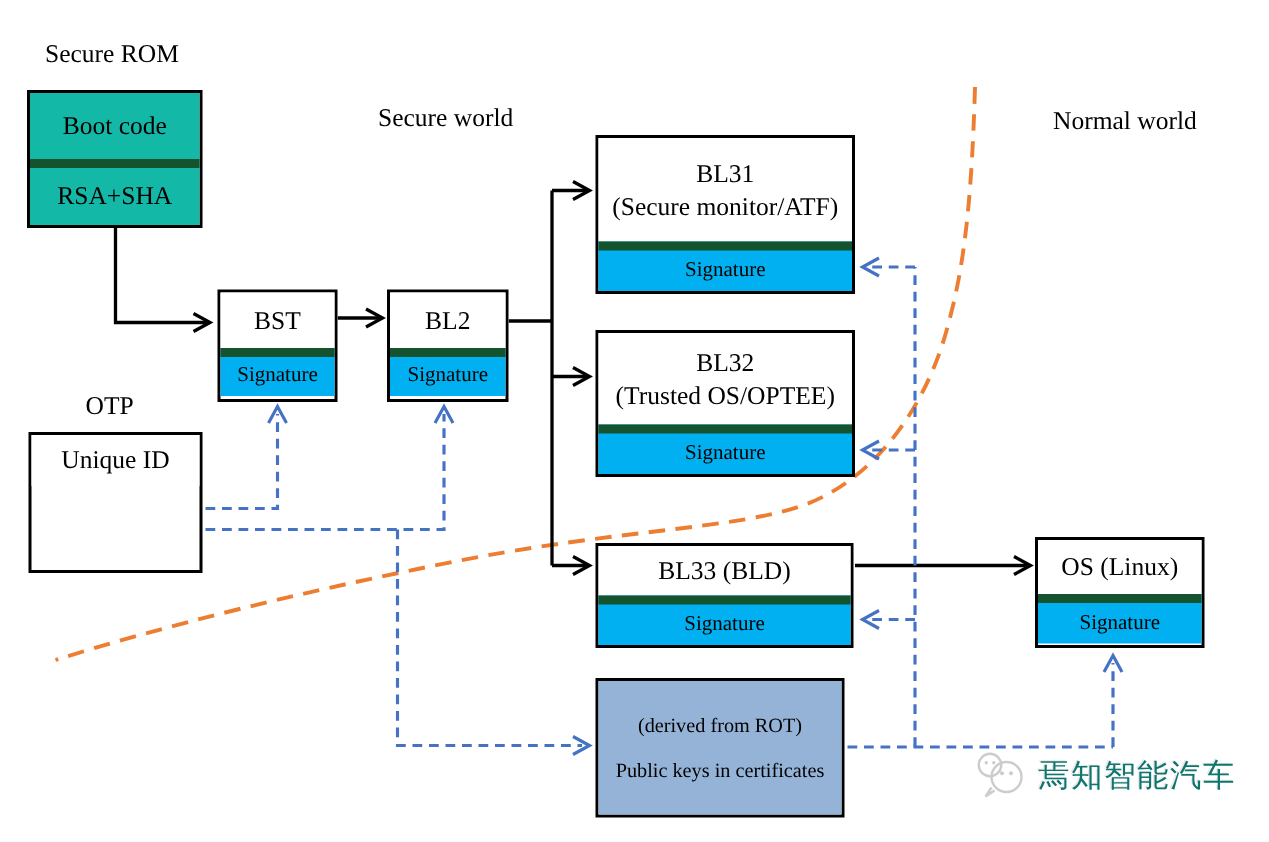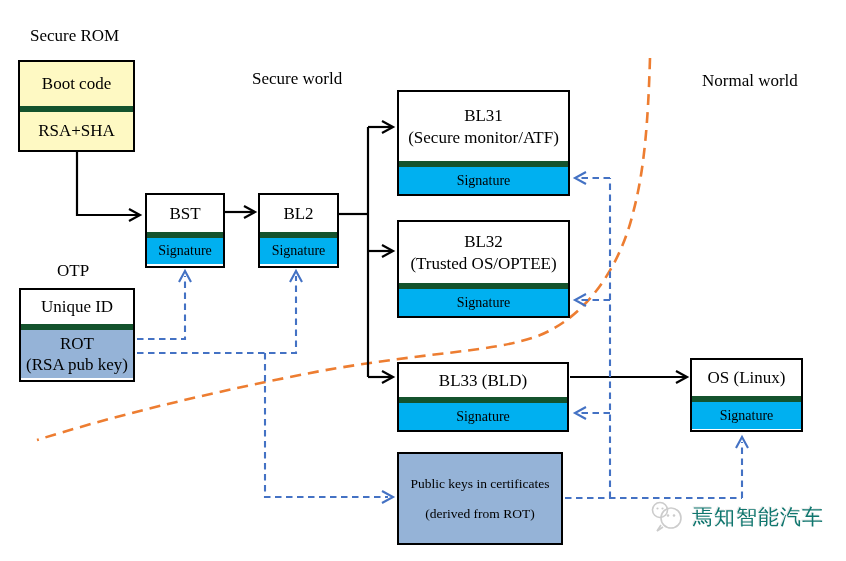--- a/index.html
+++ b/index.html
@@ -8,21 +8,21 @@
     font-family:"Liberation Serif","DejaVu Serif",serif;color:#000;
   }
   .abs{position:absolute;text-align:right;}
   svg.layer{position:absolute;left:0;top:0;width:846px;height:561px;}
   .free-label{font-size:17px;white-space:nowrap;}
   
   .stackbox{position:absolute;border:2px solid #000;box-sizing:border-box;background:#fff;}
   .stackbox .cell{display:flex;align-items:center;justify-content:center;box-sizing:border-box;text-align:center;}
   .cell.divider{border-top:6px solid #14532d;}
   .cell.white{background:#ffffff;}
-  .cell.gray{background:#fef9c3;}
+  .cell.gray{background:#14b8a6;}
   .cell.cyan{background:#00b0f0;}
   .cell.lblue{background:#95b3d7;}
   .title-text{font-size:17px;line-height:1.25;}
   .sig-text{font-size:14px;}
   .small-text{font-size:13.5px;line-height:2.2;}
   .two-line{display:flex;flex-direction:column;justify-content:center;}
   
   #watermark{position:absolute;left:648px;top:501px;display:flex;align-items:center;gap:6px;}
   #watermark .wm-text{
     font-size:21px;color:#0f766e;letter-spacing:1px;
@@ -86,24 +86,20 @@
   <div class="abs free-label" style="left:702px;top:71px;">Normal world</div>
   <div class="abs free-label" style="left:57px;top:261px;">OTP</div>
 
   <div class="stackbox" style="left:18px;top:60px;width:117px;height:92px;">
     <div class="cell gray title-text" style="height:44px;">Boot code</div>
     <div class="cell gray divider title-text" style="height:44px;">RSA+SHA</div>
   </div>
 
   <div class="stackbox" style="left:19px;top:288px;width:116px;height:94px;">
     <div class="cell white title-text" style="height:34px;">Unique ID</div>
-    <div class="cell lblue divider two-line" style="height:54px;">
-      <span class="title-text">ROT</span>
-      <span class="title-text">(RSA pub key)</span>
-    </div>
   </div>
 
   <div class="stackbox" style="left:145px;top:193px;width:80px;height:75px;">
     <div class="cell white title-text" style="height:37px;">BST</div>
     <div class="cell cyan divider sig-text" style="height:32px;">Signature</div>
   </div>
 
   <div class="stackbox" style="left:258px;top:193px;width:81px;height:75px;">
     <div class="cell white title-text" style="height:37px;">BL2</div>
     <div class="cell cyan divider sig-text" style="height:32px;">Signature</div>
@@ -130,22 +126,22 @@
     <div class="cell cyan divider sig-text" style="height:33px;">Signature</div>
   </div>
 
   <div class="stackbox" style="left:690px;top:358px;width:113px;height:74px;">
     <div class="cell white title-text" style="height:36px;">OS (Linux)</div>
     <div class="cell cyan divider sig-text" style="height:33px;">Signature</div>
   </div>
 
   <div class="stackbox" style="left:397px;top:452px;width:166px;height:93px;">
     <div class="cell lblue two-line" style="height:89px;">
+      <span class="small-text">(derived from ROT)</span>
       <span class="small-text">Public keys in certificates</span>
-      <span class="small-text">(derived from ROT)</span>
     </div>
   </div>
 
   <div id="watermark">
     <svg width="38" height="32" viewBox="0 0 38 32">
       <g fill="none" stroke="#cccccc" stroke-width="1.6">
         <circle cx="12" cy="9" r="7.5"></circle>
         <circle cx="23" cy="17" r="10"></circle>
         <path d="M 15 26 L 9 30 L 13 24"></path>
       </g>

